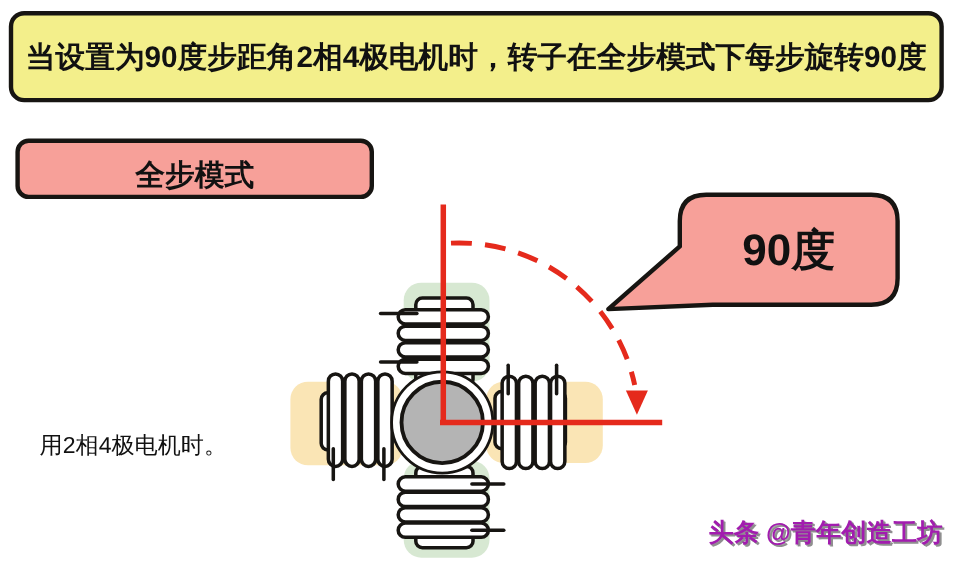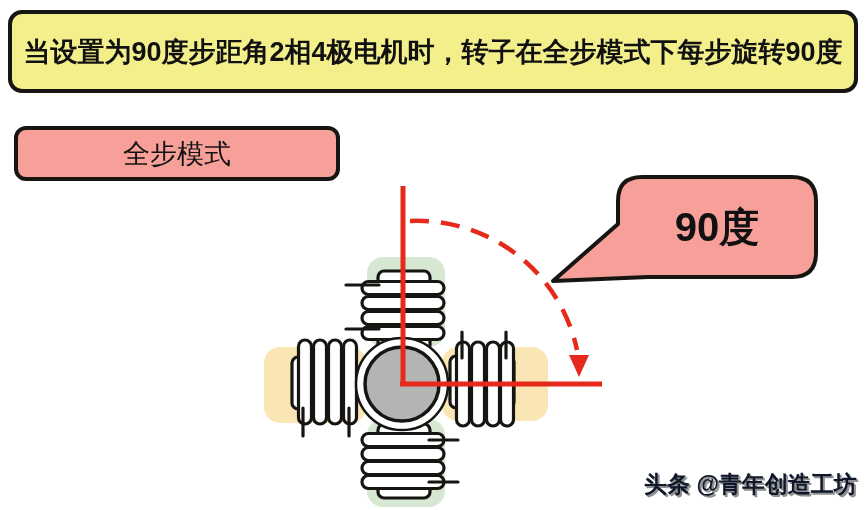--- a/index.html
+++ b/index.html
@@ -12,38 +12,38 @@
   .banner{
     left:8px;top:10px;width:850px;height:83px;box-sizing:border-box;
     background:var(--banner-yellow);border:4px solid var(--outline-black);border-radius:14px;
     display:flex;align-items:center;justify-content:center;
     font-size:27px;font-weight:bold;letter-spacing:0px;white-space:nowrap;
   }
   
   .mode-box{
     left:14px;top:126px;width:326px;height:55px;box-sizing:border-box;
     background:var(--pink);border:4px solid var(--outline-black);border-radius:12px;
-    display:flex;align-items:center;justify-content:center;
-    font-size:27px;font-weight:normal;
+    display:flex;align-items:flex-end;justify-content:center;
+    font-size:27px;font-weight:bold;
   }
   
   .callout-label{
     left:618px;top:177px;width:198px;height:100px;
     display:flex;align-items:center;justify-content:center;
     font-size:40px;font-weight:bold;
   }
   
   .note{
     left:36px;top:392px;width:215px;
     font-size:21px;line-height:1.33;font-weight:normal;
   }
   
   .watermark{
     left:644px;top:469px;white-space:nowrap;
-    font-size:23px;font-weight:bold;color:#0f172a;
+    font-size:23px;font-weight:bold;color:#a21caf;
     text-shadow:2px 2px 0 #8f8f8f,1px 1px 0 #a8a8a8;
   }
   
   svg{position:absolute;left:0;top:0;}
   .pad-green{fill:var(--pad-green);stroke:none;}
   .pad-orange{fill:var(--pad-orange);stroke:none;}
   .bobbin,.loop{fill:#ffffff;stroke:var(--outline-black);stroke-width:3.2;}
   .lead{stroke:var(--outline-black);stroke-width:3.2;stroke-linecap:round;fill:none;}
   .ring{fill:#ffffff;stroke:var(--outline-black);stroke-width:2.5;}
   .rotor{fill:var(--rotor-gray);stroke:var(--outline-black);stroke-width:3.5;}
@@ -122,19 +122,20 @@
 
   <div class="abs mode-box">
     <span>全步模式</span>
   </div>
 
   <div class="abs callout-label">
     <span>90度</span>
   </div>
 
   <div class="abs note">
+    <div>用2相4极电机时。</div>
   </div>
 
   <div class="abs watermark">
     <span>头条 @青年创造工坊</span>
   </div>
 
 </div>
 
 </body></html>

